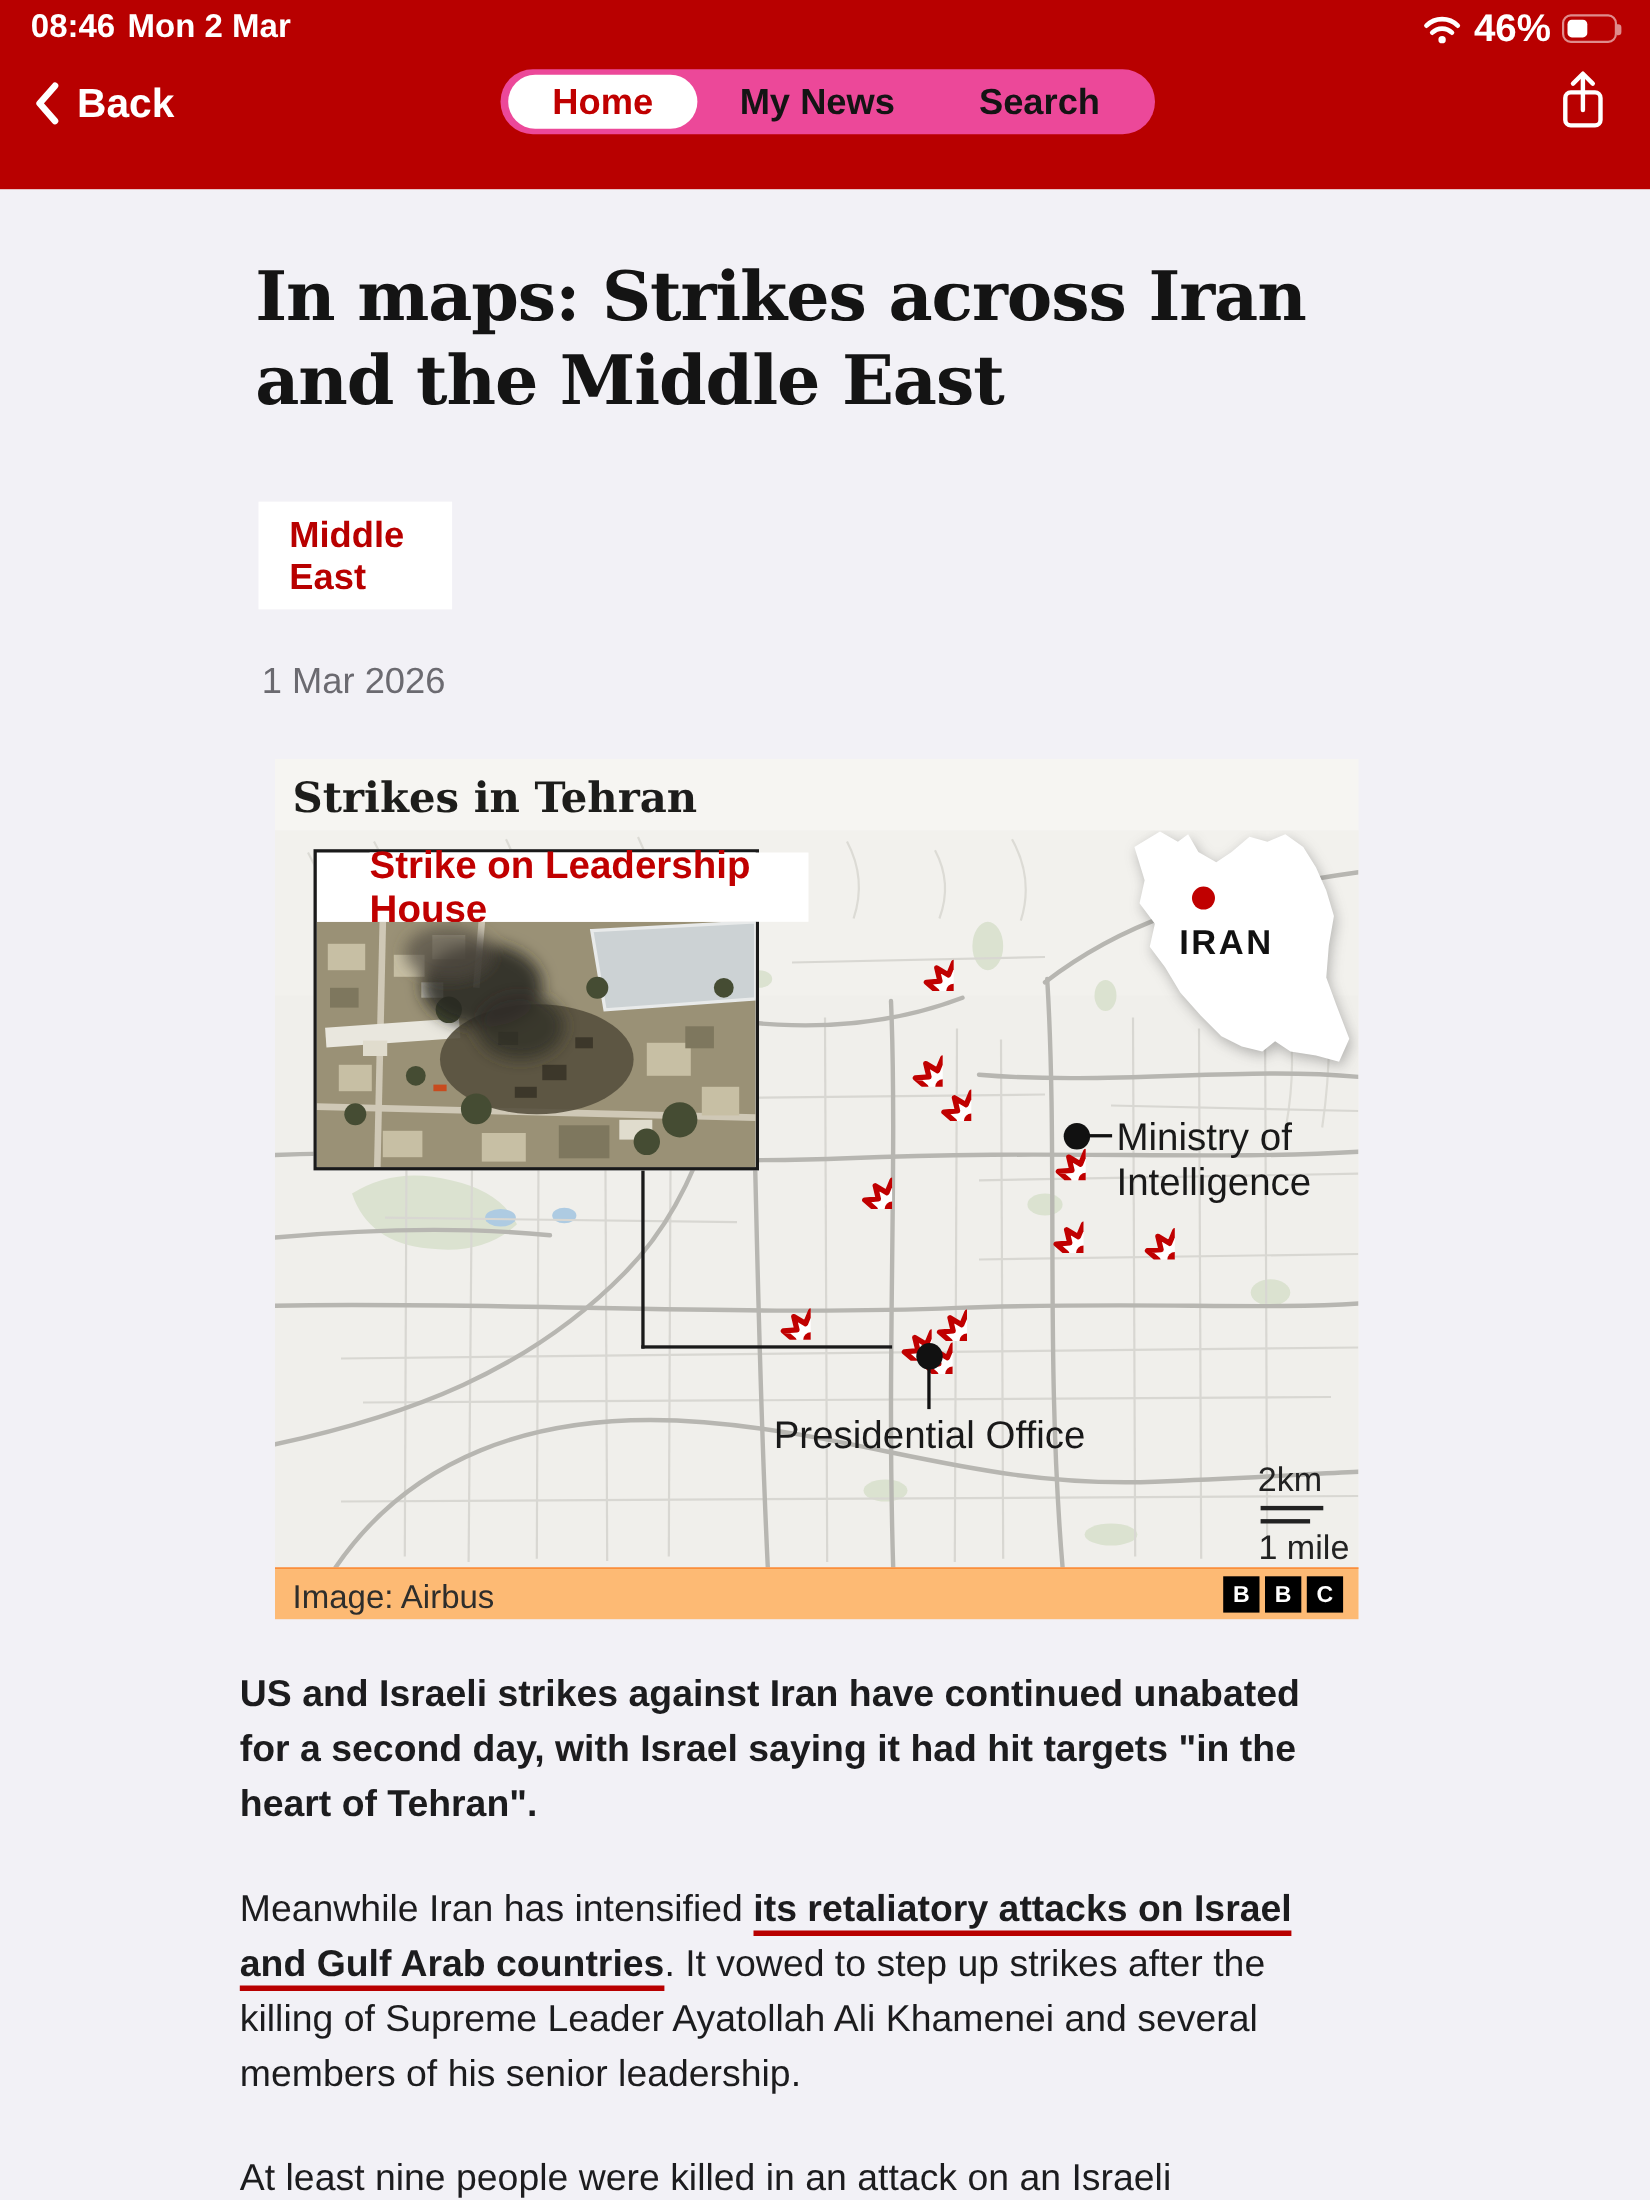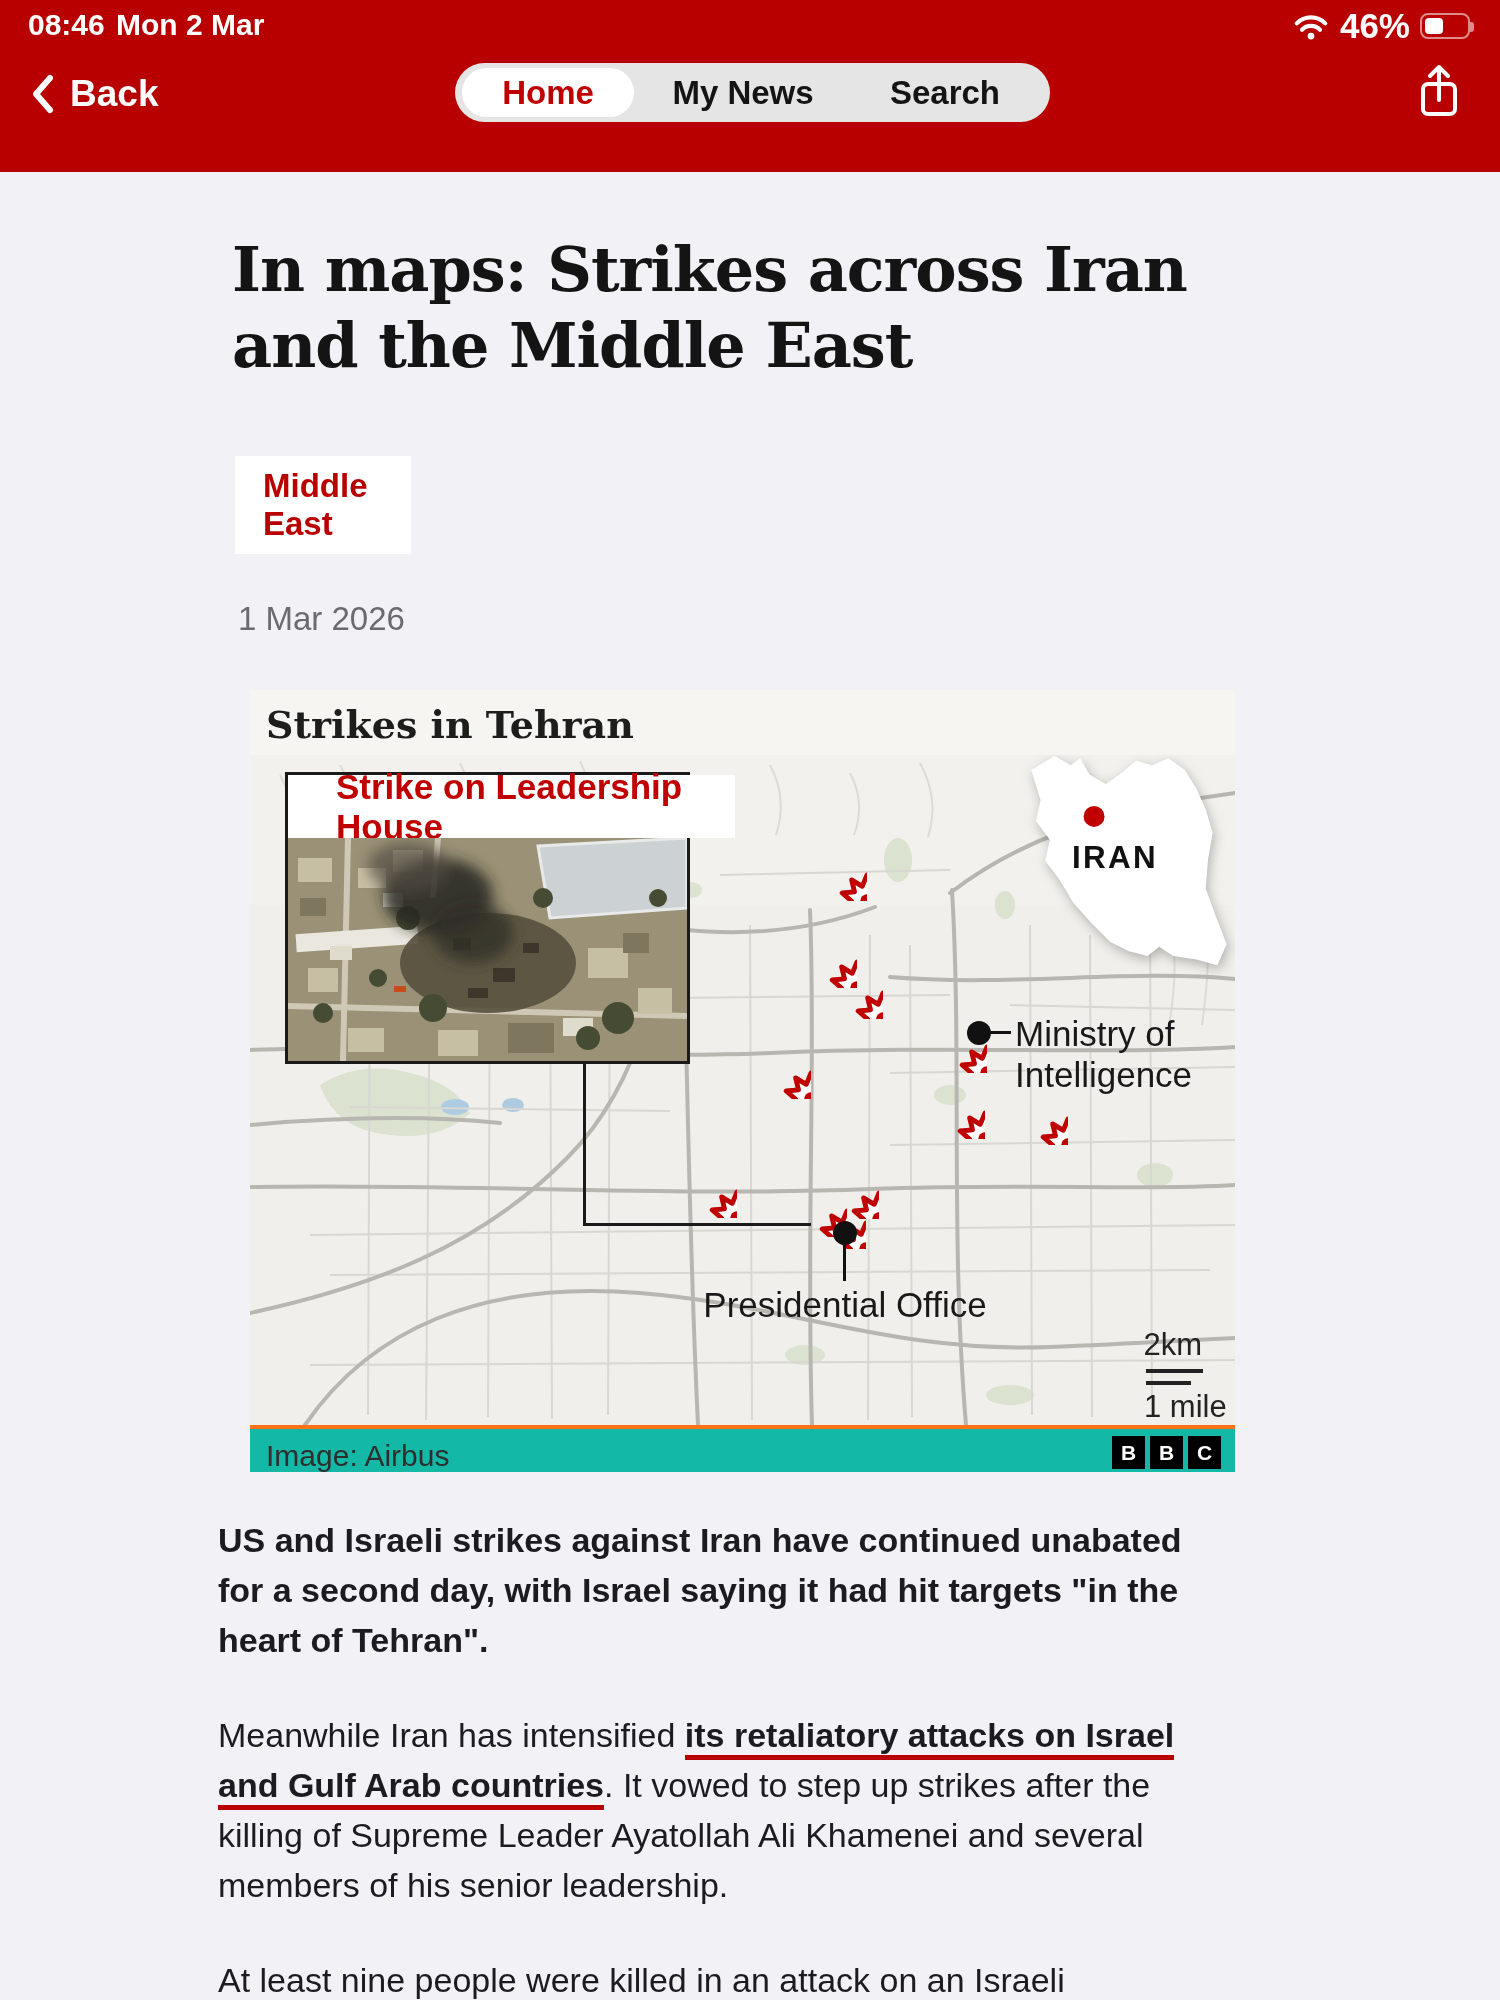--- a/index.html
+++ b/index.html
@@ -10,21 +10,21 @@
   .header { position:absolute; left:0; top:0; width:1500px; height:172px; background:#b80000; color:#fff; }
   .status-time { position:absolute; left:28px; top:8px; font-size:30px; font-weight:700; }
   .status-date { position:absolute; left:116px; top:8px; font-size:30px; font-weight:700; }
   .status-right { position:absolute; right:30px; top:8px; display:flex; align-items:center; gap:10px; height:36px; }
   .status-batt-label { font-size:35px; font-weight:700; }
   .battery { position:relative; width:50px; height:26px; border:2px solid rgba(255,255,255,.55); border-radius:8px; }
   .battery .fill { position:absolute; left:3px; top:3px; width:40%; height:16px; background:#fff; border-radius:4px; }
   .battery .nub { position:absolute; right:-6px; top:7px; width:4px; height:10px; background:rgba(255,255,255,.55); border-radius:0 3px 3px 0; }
   .back-group { position:absolute; left:28px; top:72px; display:flex; align-items:center; gap:14px; cursor:pointer; }
   .back-label { font-size:37px; font-weight:600; color:#fff; }
-  .segmented { position:absolute; left:455px; top:63px; width:595px; height:59px; background:#e5e5e5; border-radius:30px; }
+  .segmented { position:absolute; left:455px; top:63px; width:595px; height:59px; background:#ec4899; border-radius:30px; }
   .seg-pill { position:absolute; left:7px; top:5px; width:172px; height:49px; background:#fff; border-radius:25px;
               display:flex; align-items:center; justify-content:center; font-size:33px; font-weight:700; color:#c00000; }
   .seg-item { position:absolute; top:0; height:59px; display:flex; align-items:center; justify-content:center;
               font-size:33px; font-weight:700; color:#141414; }
   .seg-mynews { left:198px; width:180px; }
   .seg-search { left:402px; width:176px; }
   .share-btn { position:absolute; right:36px; top:62px; }
 
   
   .headline { position:absolute; left:232px; top:232px; width:1060px; font-family:"DejaVu Serif","Liberation Serif",serif;
@@ -58,21 +58,21 @@
   .ministry-label { position:absolute; left:765px; top:258px; font-size:35px; line-height:41px; font-weight:500; color:#191919; }
   .presidential-dot { left:583px; top:466px; }
   .presidential-link { position:absolute; left:593px; top:488px; width:3px; height:38px; background:#111; }
   .presidential-label { position:absolute; left:445px; top:530px; width:300px; text-align:center; font-size:35px; font-weight:500; color:#191919; }
 
   .scale-km { position:absolute; left:852px; top:572px; width:100px; text-align:right; font-size:31px; font-weight:500; color:#222; }
   .scale-bar1 { position:absolute; left:896px; top:614px; width:57px; height:4px; background:#222; }
   .scale-bar2 { position:absolute; left:896px; top:626px; width:45px; height:4px; background:#222; }
   .scale-mile { position:absolute; left:894px; top:634px; font-size:31px; font-weight:500; color:#222; }
 
-  .map-footer { position:absolute; left:0; top:735px; width:985px; height:47px; background:#14b8a6; border-top:4px solid #f97316;text-align:center; }
+  .map-footer { position:absolute; left:0; top:735px; width:985px; height:47px; background:#fdba74; border-top:1px solid #f97316;text-align:center; }
   .map-credit { position:absolute; left:16px; top:10px; font-size:30px; color:#2e2e2c; }
   .bbc-logo { position:absolute; right:14px; top:7px; display:flex; gap:5px; }
   .bbc-block { width:33px; height:33px; background:#000; color:#fff; display:flex; align-items:center; justify-content:center;
                font-size:21px; font-weight:700; }
 
   
   .article-body { position:absolute; left:218px; top:1515px; width:1016px; font-size:34px; line-height:50px; color:#1c1c1e; }
   .article-body p { margin:0 0 45px 0; }
   .para-bold { font-weight:700; }
   .inline-link { font-weight:700; color:#1c1c1e; border-bottom:5px solid #b80000; padding-bottom:1px; text-decoration:none; }

